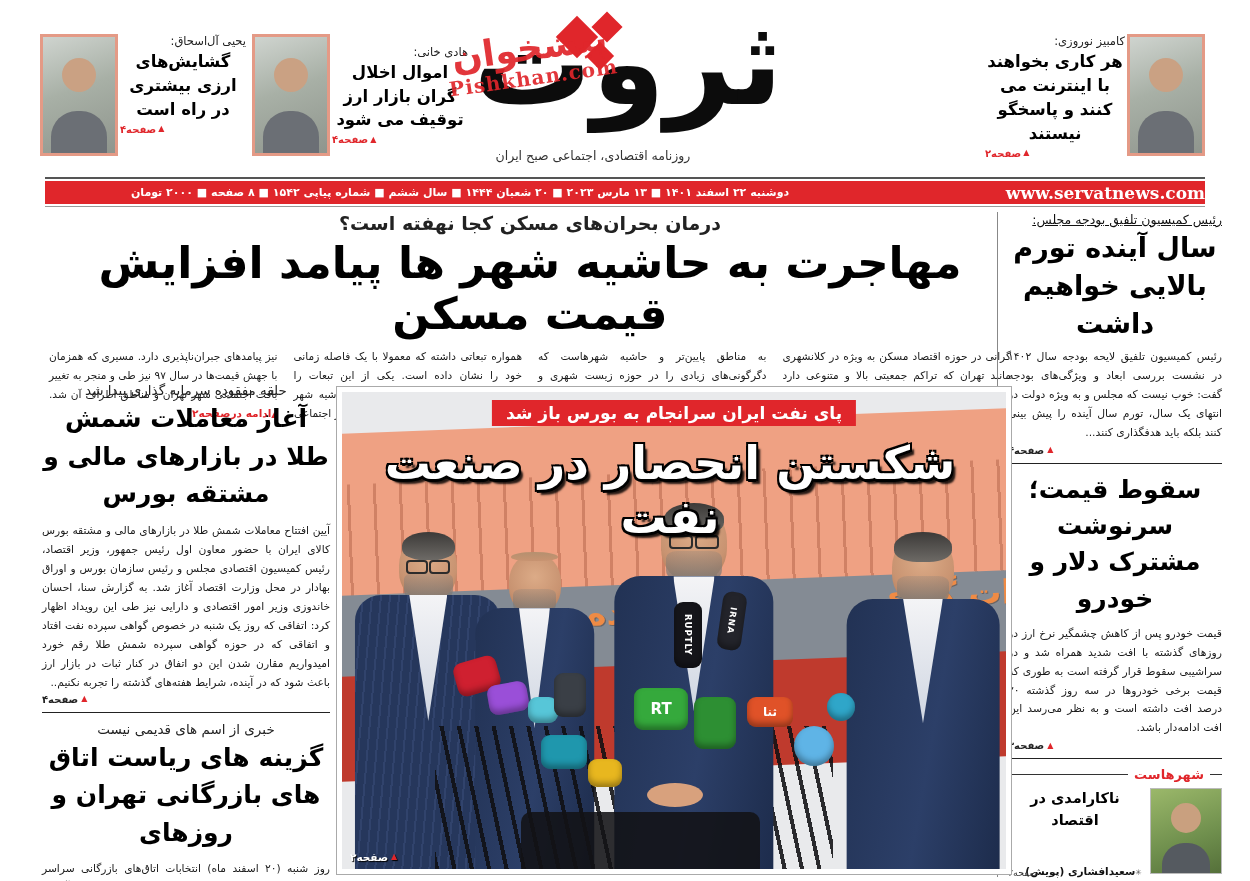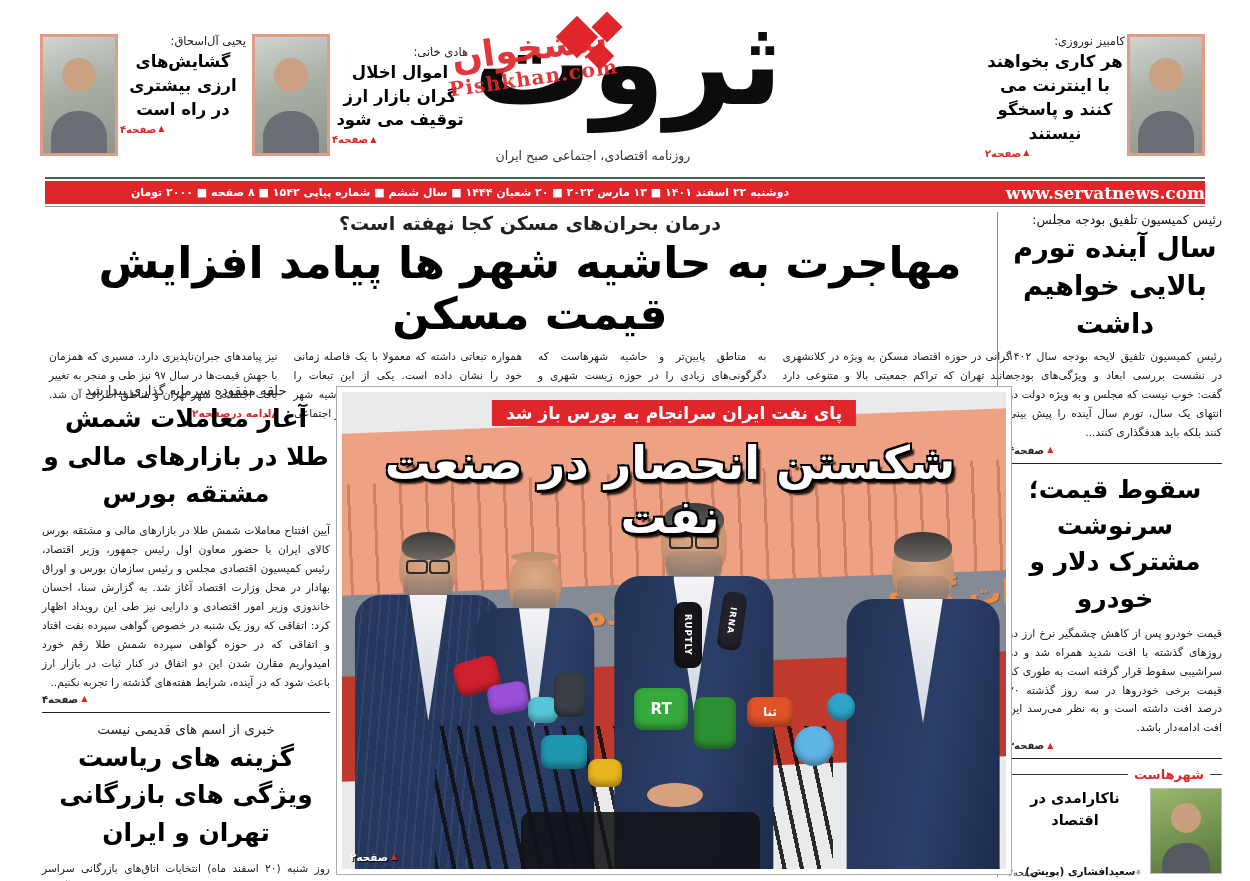--- a/index.html
+++ b/index.html
@@ -38,21 +38,21 @@
   .dateline{flex:1;text-align:center;font-size:11px;font-weight:bold;white-space:nowrap;overflow:hidden;}
   
   .lead{position:absolute;left:49px;top:212px;width:962px;}
   .lead .kicker{font-size:19px;font-weight:bold;color:#222;text-align:center;}
   .lead h1{margin:4px 0 8px;font-size:44px;line-height:1.15;text-align:center;color:#000;letter-spacing:-1px;}
   .leadcols{display:flex;gap:16px;}
   .leadcols p{margin:0;flex:1;font-size:10.6px;line-height:1.78;text-align:justify;color:#1a1a1a;}
   .cont{color:#e0262b;font-weight:bold;white-space:nowrap;}
   
   .rail{position:absolute;right:28px;width:214px;top:212px;bottom:4px;border-left:1px solid #888;padding-left:10px;}
-  .rkicker{font-size:12.5px;color:#111;text-align:right;margin-bottom:2px;}
+  .rkicker{font-size:12.5px;color:#111;text-align:right;margin-bottom:2px;text-decoration:underline;}
   .rh1{font-size:27px;font-weight:bold;text-align:center;line-height:1.4;color:#000;margin:2px 0 6px;}
   .rh2{font-size:25px;font-weight:bold;text-align:center;line-height:1.45;color:#000;margin:6px 0 8px;}
   .rbody{font-size:10.8px;line-height:1.75;text-align:justify;color:#1a1a1a;margin:0;}
   .pageline{display:flex;align-items:center;gap:3px;justify-content:flex-end;font-size:10px;font-weight:bold;color:#222;margin-top:2px;}
   .rule{border-bottom:1.5px solid #222;margin:7px 0 8px;}
   .seclabel{display:flex;align-items:center;gap:6px;color:#e0262b;font-weight:bold;font-size:13px;margin:2px 0 6px;}
   .seclabel:before{content:"";width:12px;border-top:1.5px solid #333;}
   .seclabel:after{content:"";flex:1;border-top:1.5px solid #333;}
   .opitem{display:flex;gap:8px;margin-bottom:4px;min-height:92px;position:relative;}
   .ophoto{width:70px;height:84px;border:1px solid #bbb;flex:none;background:
@@ -221,21 +221,21 @@
     <div class="lkicker">حلقه مفقوده سرمایه گذاری پیدا شد</div>
     <div class="lh">آغاز معاملات شمش طلا در بازارهای مالی و مشتقه بورس</div>
     <p class="lbody">آیین افتتاح معاملات شمش طلا در بازارهای مالی و مشتقه بورس کالای ایران با حضور معاون اول رئیس جمهور، وزیر اقتصاد، رئیس کمیسیون اقتصادی مجلس و رئیس سازمان بورس و اوراق بهادار در محل وزارت اقتصاد آغاز شد. به گزارش سنا، احسان خاندوزی وزیر امور اقتصادی و دارایی نیز طی این رویداد اظهار کرد: اتفاقی که روز یک شنبه در خصوص گواهی سپرده نفت افتاد و اتفاقی که در حوزه گواهی سپرده شمش طلا رقم خورد امیدواریم مقارن شدن این دو اتفاق در کنار ثبات در بازار ارز باعث شود که در آینده، شرایط هفته‌های گذشته را تجربه نکنیم..</p>
     <div class="pageline">
       <span class="tri">▲</span>
       <span>صفحه۴</span>
     </div>
     <div class="rule"></div>
 
     <div class="lkicker">خبری از اسم های قدیمی نیست</div>
-    <div class="lh">گزینه های ریاست ویژگی های بازرگانی تهران و ایران</div>
+    <div class="lh">گزینه های ریاست اتاق های بازرگانی تهران و روزهای</div>
     <p class="lbody">روز شنبه (۲۰ اسفند ماه) انتخابات اتاق‌های بازرگانی سراسر کشور برگزار و منتخبان بخش خصوصی معرفی شدند. برآوردها نشان می‌دهد که در شهری مانند تهران، میزان استقبال بخش خصوصی از انتخابات نسبت به دوره گذشته به شکل جدی کاهش یافته بود. در دوره نهم، مسعود خوانساری با ۱۸۲۷ رای به عنوان نماینده بخش خصوصی به اتاق تهران راه یافته بود. در این دوره اما جزئیات آرا نشان می‌دهد که هیچ یک از نامزدها حتی به هزار رای نیز نرسیده‌اند. با این وجود اما مانند دوره گذشته، تمام نامزدهای معرفی شده از سوی ائتلاف برای فردا به اتاق تهران راه یافته‌اند.</p>
 
   </div>
 
   <div class="story">
     <div class="photo">
       <div class="band salmon"></div>
       <div class="band gray">
         <span class="bannertxt bt-right">ات گازی</span>
         <span class="bannertxt bt-center">ی سپرده نفت</span>

